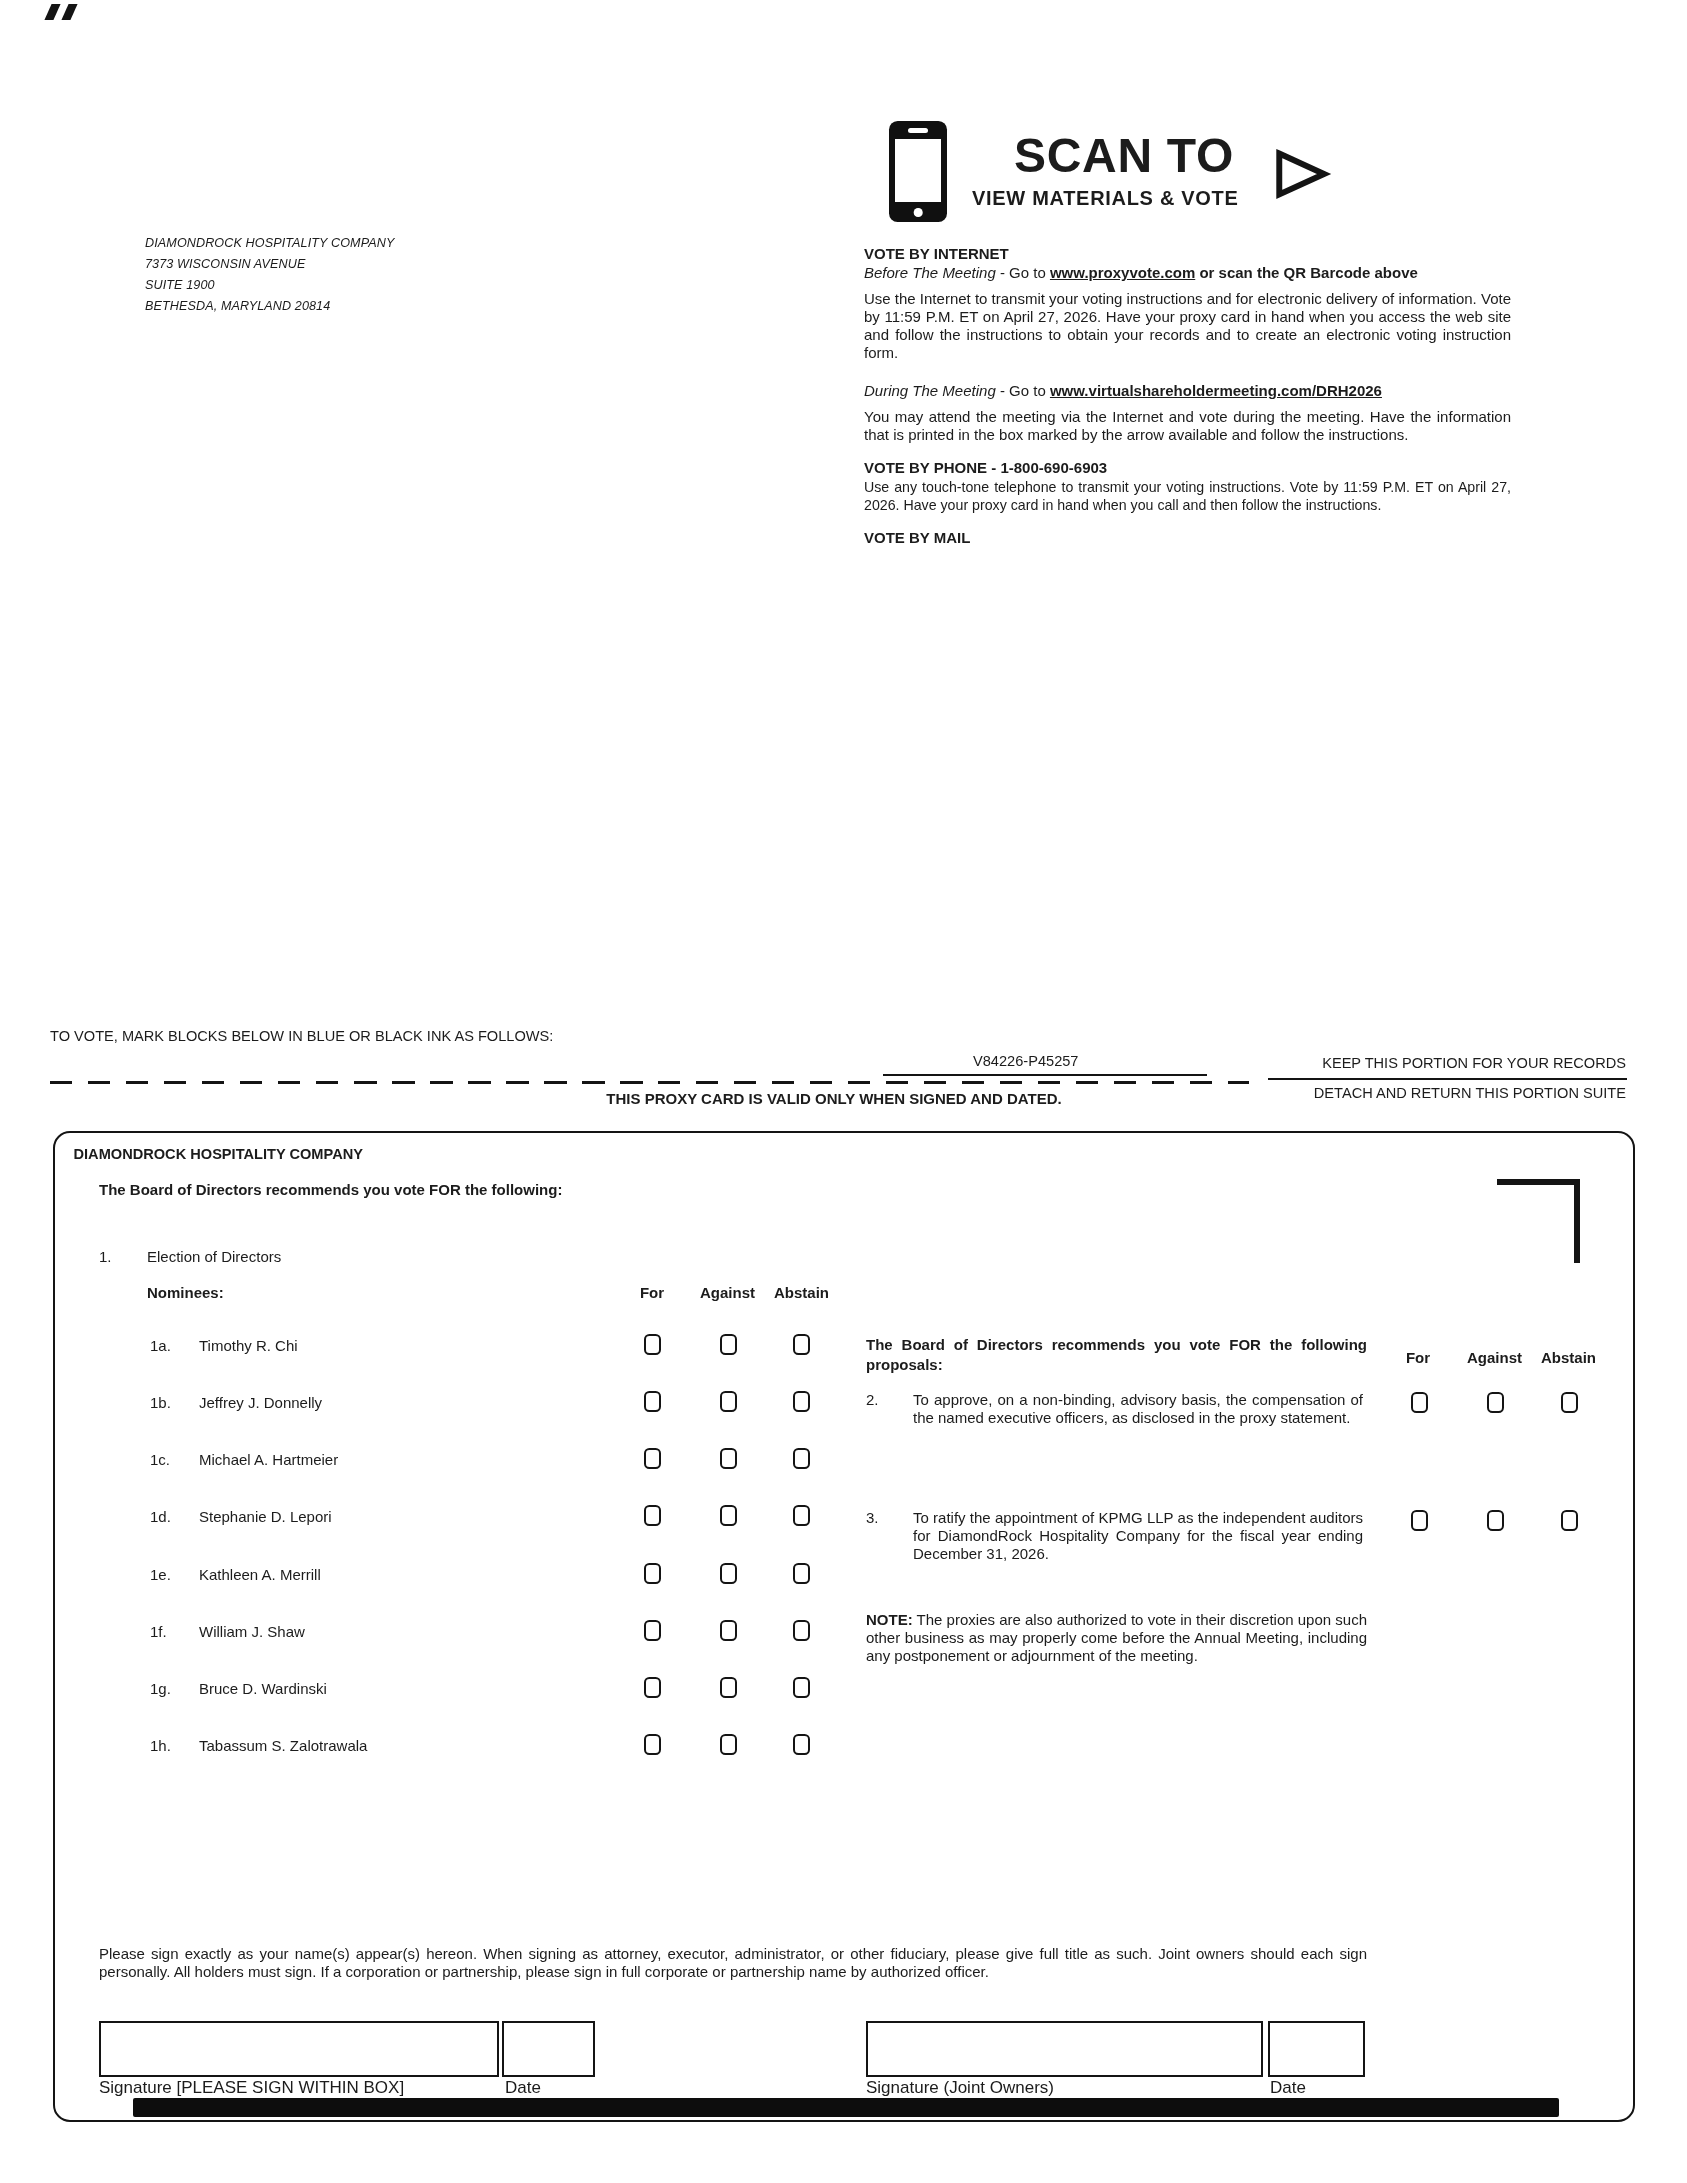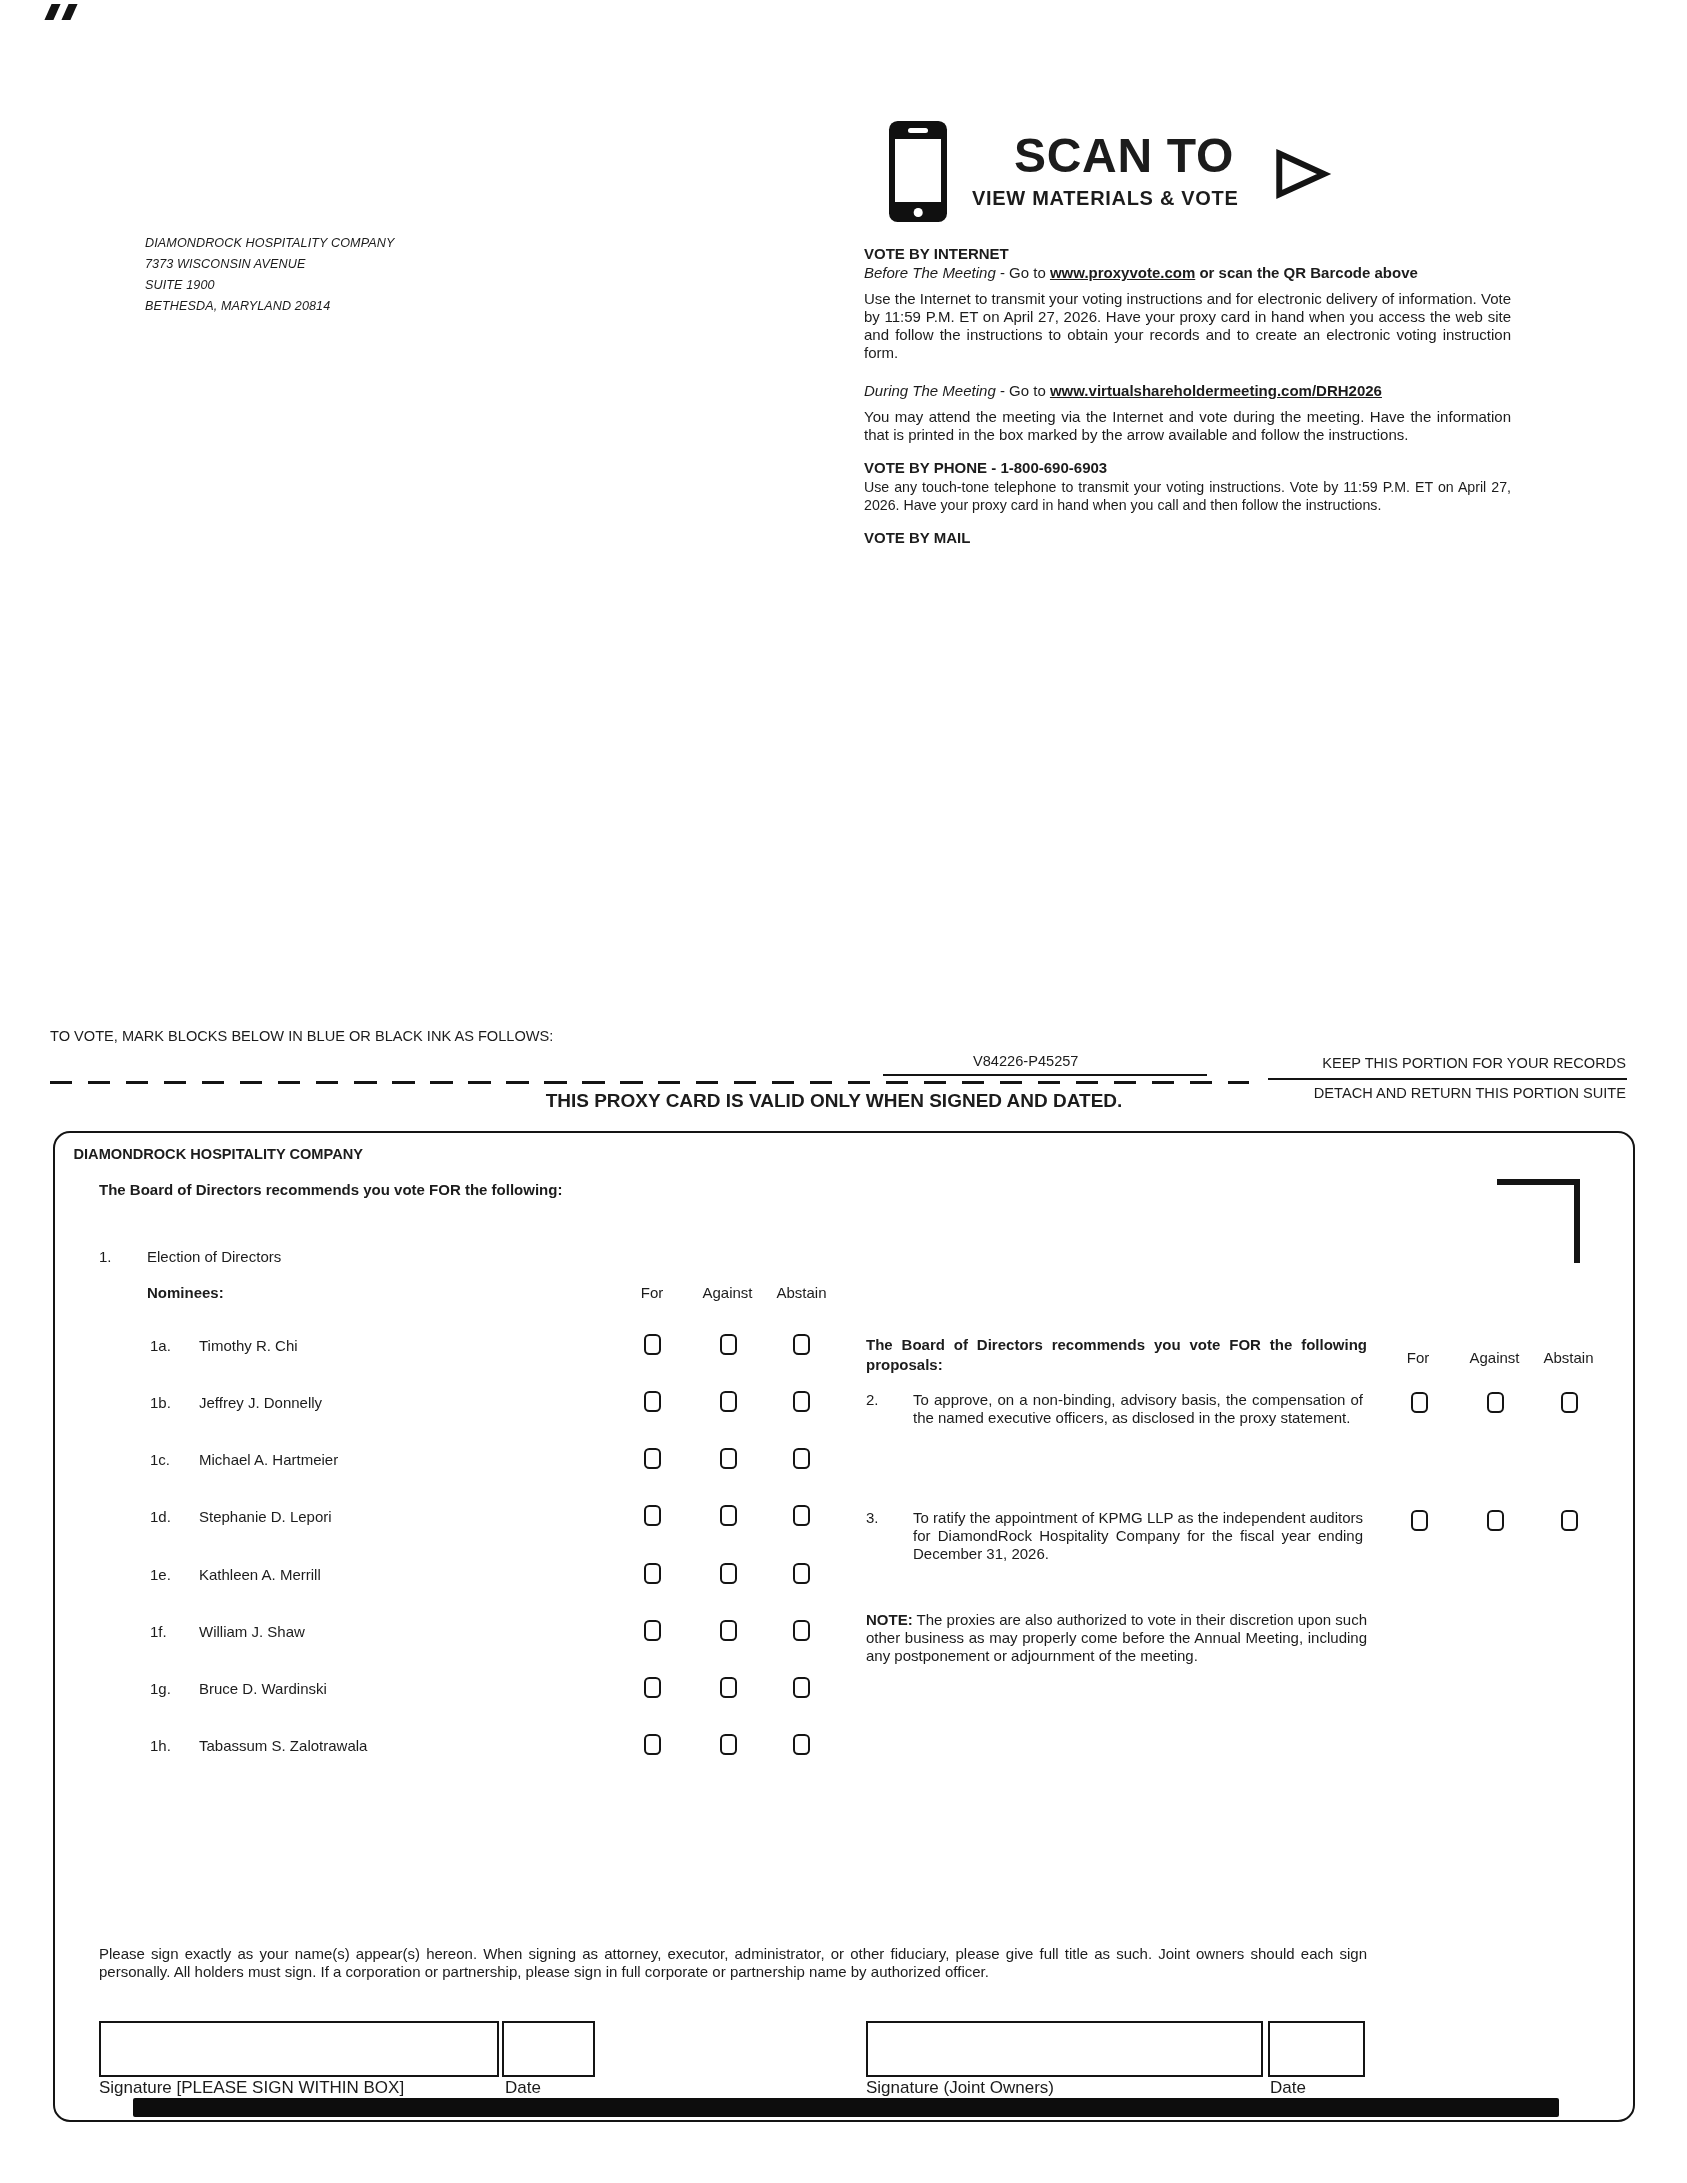--- a/index.html
+++ b/index.html
@@ -38,32 +38,32 @@
   .cond{font-size:14.2px}
 
   
   .mark-instr{position:absolute;left:50px;top:1028px;font-size:14.6px;white-space:nowrap}
   .ctrl-num{position:absolute;left:973px;top:1053px;font-size:14.6px;white-space:nowrap}
   .keep{position:absolute;right:61px;top:1055px;font-size:14.6px;white-space:nowrap}
   .dash-line{position:absolute;left:50px;top:1081px;width:1199px;height:2.6px;
     background:repeating-linear-gradient(90deg,#141414 0 22.5px,transparent 22.5px 38px)}
   .ctrl-underline{position:absolute;left:883px;top:1074px;width:324px;height:2px;background:#141414}
   .keep-underline{position:absolute;left:1268px;top:1078px;width:359px;height:2px;background:#141414}
-  .valid{position:absolute;left:834px;transform:translateX(-50%);top:1090px;font-size:19px;font-weight:bold;white-space:nowrap}
+  .valid{position:absolute;left:834px;transform:translateX(-50%);top:1090px;font-size:15px;font-weight:bold;white-space:nowrap}
   .detach{position:absolute;right:61px;top:1085px;font-size:14.6px;white-space:nowrap}
 
   
   .card{position:absolute;left:53px;top:1131px;width:1582px;height:991px;border:2.6px solid #141414;border-radius:17px;background:#fff;box-sizing:border-box}
   .company{position:absolute;left:18.5px;top:13.2px;font-weight:bold;font-size:14.6px;white-space:nowrap}
   .rec-left{position:absolute;left:44px;top:48px;width:504px;font-weight:bold;text-align:justify;line-height:18.5px}
   .corner{position:absolute;left:1442px;top:46px;width:77px;height:78px;border-top:6.6px solid #141414;border-right:6.6px solid #141414}
   .item1-num{position:absolute;left:44px;top:115px}
   .item1-title{position:absolute;left:92px;top:115px;white-space:nowrap}
   .nominees-label{position:absolute;left:92px;top:151px;font-weight:bold;white-space:nowrap}
-  .colhead{position:absolute;font-weight:normal;text-align:center;white-space:nowrap}
+  .colhead{position:absolute;font-weight:bold;text-align:center;white-space:nowrap}
   .nrow{position:absolute;left:0;width:100%;height:22.5px}
   .nrow .nnum{position:absolute;left:95px}
   .nrow .nname{position:absolute;left:144px;white-space:nowrap}
   .cb{position:absolute;width:16.5px;height:21px;border:2.3px solid #141414;border-radius:5.3px;background:#fff;box-sizing:border-box}
   .nrow .cb{top:-2.6px}
   .rec-right{position:absolute;left:811px;top:202px;width:501px;font-weight:bold;text-align:justify;line-height:20px}
   .prow{position:absolute;left:0;width:100%}
   .prow .pnum{position:absolute;left:811px}
   .prow .ptext{position:absolute;left:858px;width:450px;text-align:justify;line-height:18px}
   .prow .cb{top:1.3px}

